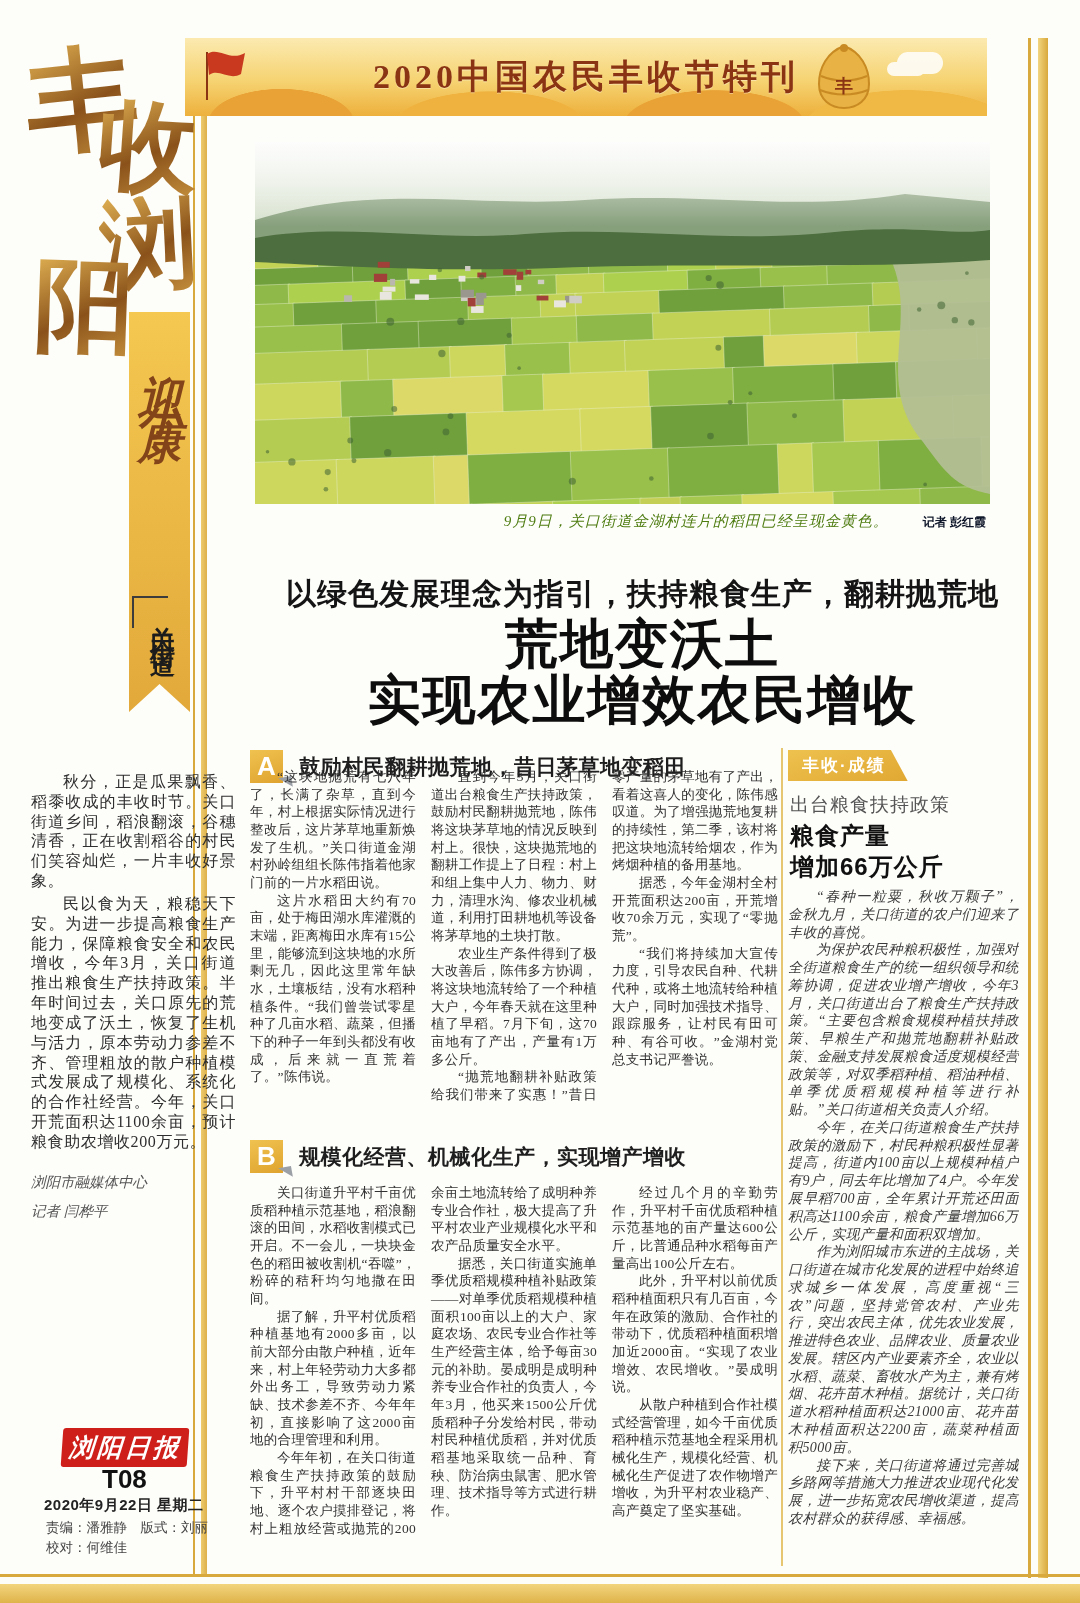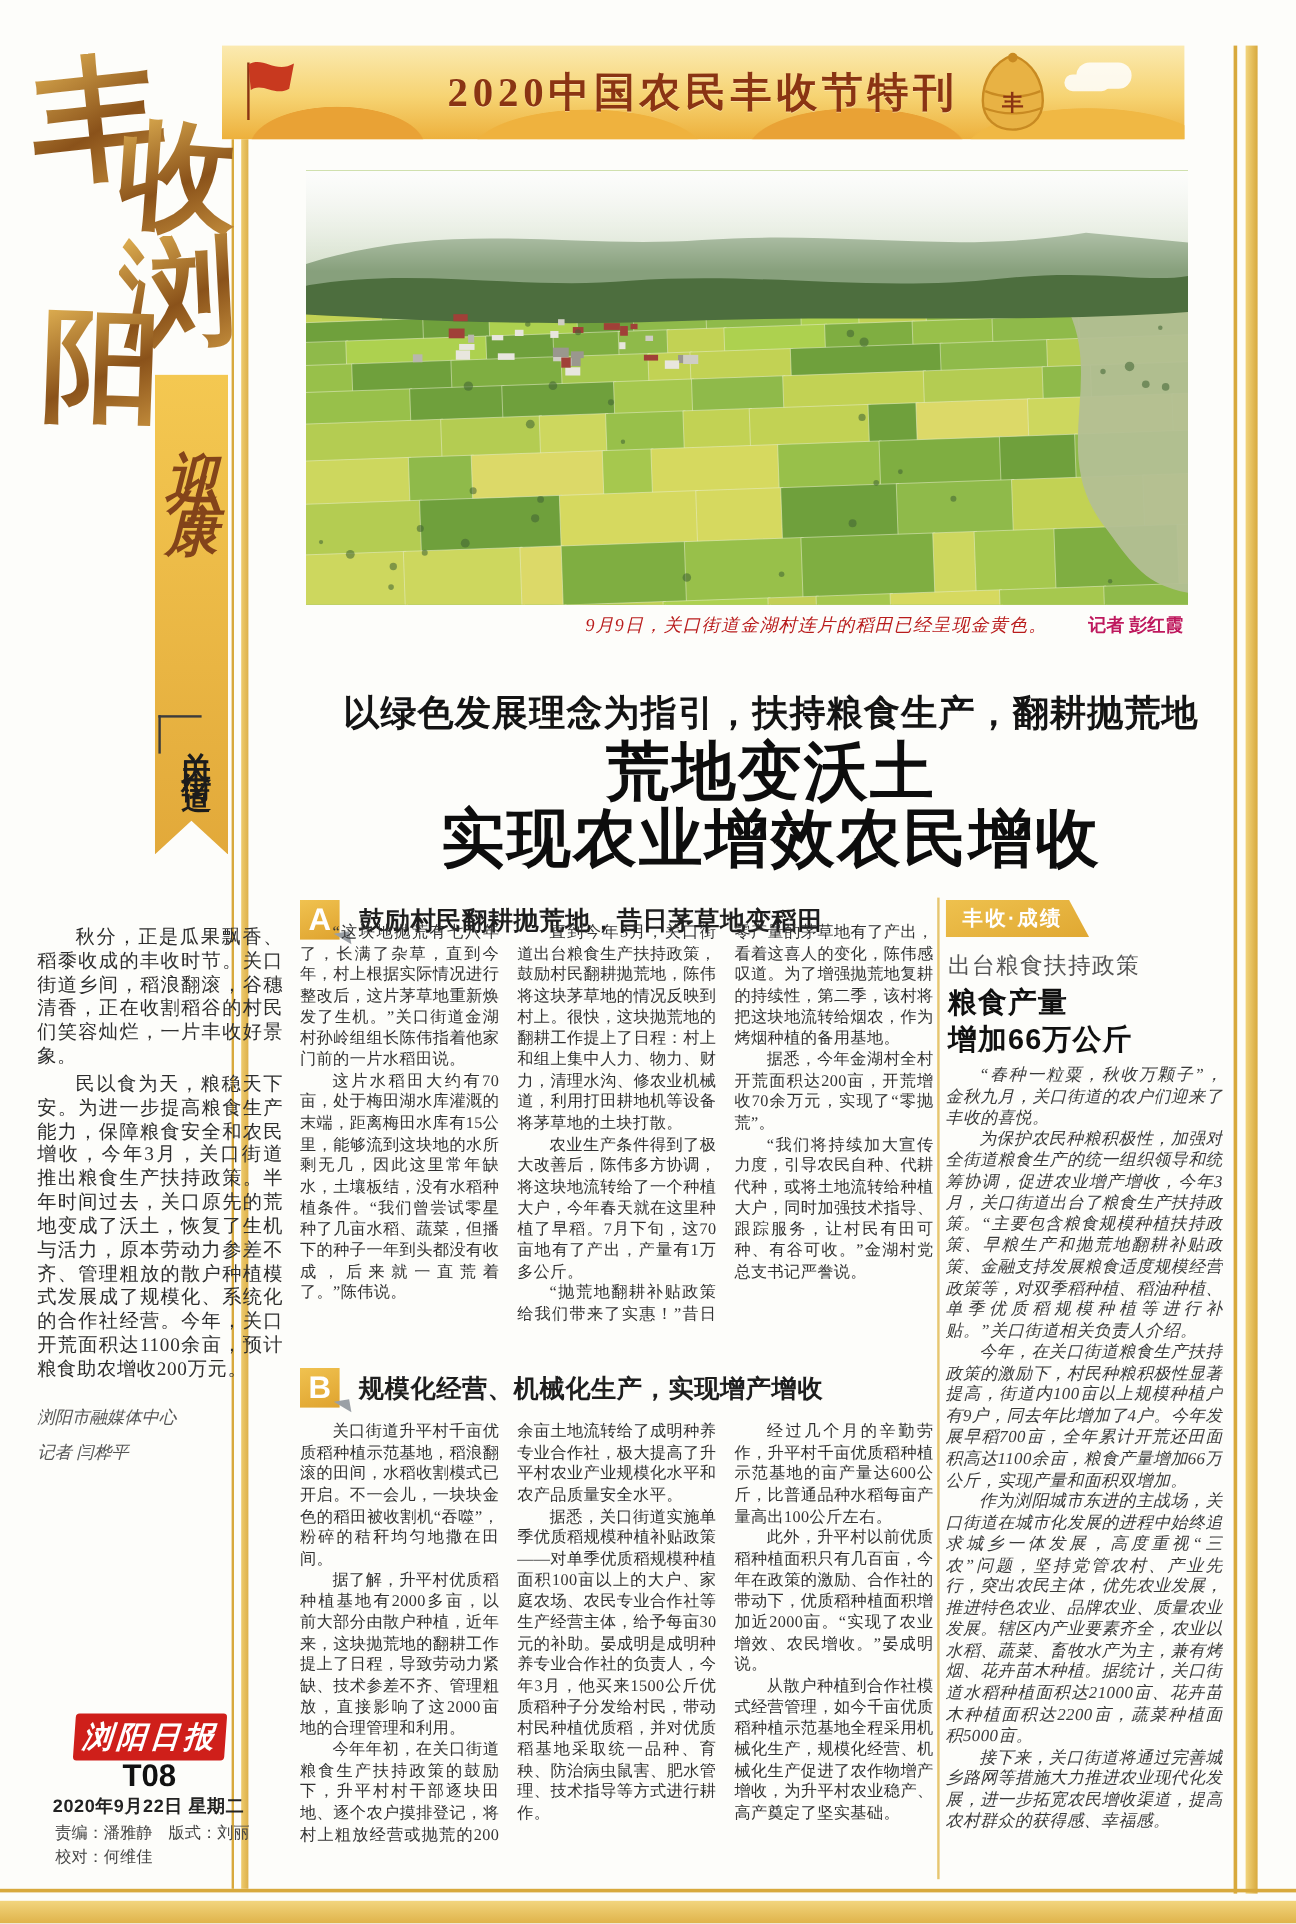--- a/index.html
+++ b/index.html
@@ -70,22 +70,22 @@
     font-family:"Liberation Sans",sans-serif;font-weight:bold;letter-spacing:.5px;}
   .ed-line{position:absolute;left:46px;top:1519px;font-size:13.5px;color:#444;
     font-family:"Liberation Sans",sans-serif;}
   .pf-line{position:absolute;left:46px;top:1539px;font-size:13.5px;color:#444;
     font-family:"Liberation Sans",sans-serif;}
 
   
   .photo{position:absolute;left:255px;top:142px;width:735px;height:362px;background:#9cbf53;overflow:hidden;}
   .caption-row{position:absolute;left:255px;top:512px;width:735px;display:flex;
     justify-content:flex-end;align-items:baseline;gap:34px;padding-right:4px;box-sizing:border-box;}
-  .caption{font-style:italic;font-size:15px;color:#b91c1c;letter-spacing:1px;text-align:center;}
-  .credit{font-family:"Liberation Sans",sans-serif;font-weight:bold;font-size:15px;color:#be185d;}
+  .caption{font-style:italic;font-size:15px;color:#4d7c0f;letter-spacing:1px;text-align:center;}
+  .credit{font-family:"Liberation Sans",sans-serif;font-weight:bold;font-size:12px;color:#0f172a;}
 
   
   .kicker{position:absolute;left:255px;top:574px;width:775px;text-align:center;
     font-family:"Liberation Sans",sans-serif;font-weight:800;font-size:30px;color:#141414;letter-spacing:1px;}
   .headline{position:absolute;left:255px;top:616px;width:775px;text-align:center;
     font-family:"Liberation Sans",sans-serif;font-weight:900;color:#0d0d0d;line-height:1.06;letter-spacing:2px;}
   .headline .hl{font-size:53px;}
 
   
   .sec-head{position:absolute;display:flex;align-items:center;}
@@ -391,21 +391,21 @@
     <p>据悉，今年金湖村全村开荒面积达200亩，开荒增收70余万元，实现了“零抛荒”。</p>
     <p>“我们将持续加大宣传力度，引导农民自种、代耕代种，或将土地流转给种植大户，同时加强技术指导、跟踪服务，让村民有田可种、有谷可收。”金湖村党总支书记严誊说。</p>
   </div>
 
   <div class="sec-head b">
     <div class="badge">B</div>
     <div class="sec-title">规模化经营、机械化生产，实现增产增收</div>
   </div>
   <div class="cols b">
     <p>关口街道升平村千亩优质稻种植示范基地，稻浪翻滚的田间，水稻收割模式已开启。不一会儿，一块块金色的稻田被收割机“吞噬”，粉碎的秸秆均匀地撒在田间。</p>
-    <p>据了解，升平村优质稻种植基地有2000多亩，以前大部分由散户种植，近年来，这块抛荒地的翻耕工作提上了日程，导致劳动力紧缺、技术参差不齐、管理粗放，直接影响了这2000亩地的合理管理和利用。</p>
+    <p>据了解，升平村优质稻种植基地有2000多亩，以前大部分由散户种植，近年来，村上年轻劳动力大多都外出务工，导致劳动力紧缺、技术参差不齐、今年年初，直接影响了这2000亩地的合理管理和利用。</p>
     <p>今年年初，在关口街道粮食生产扶持政策的鼓励下，升平村村干部逐块田地、逐个农户摸排登记，将村上粗放经营或抛荒的200余亩土地流转给了成明种养专业合作社，极大提高了升平村农业产业规模化水平和农产品质量安全水平。</p>
     <p>据悉，关口街道实施单季优质稻规模种植补贴政策——对单季优质稻规模种植面积100亩以上的大户、家庭农场、农民专业合作社等生产经营主体，给予每亩30元的补助。晏成明是成明种养专业合作社的负责人，今年3月，他买来1500公斤优质稻种子分发给村民，带动村民种植优质稻，并对优质稻基地采取统一品种、育秧、防治病虫鼠害、肥水管理、技术指导等方式进行耕作。</p>
     <p>经过几个月的辛勤劳作，升平村千亩优质稻种植示范基地的亩产量达600公斤，比普通品种水稻每亩产量高出100公斤左右。</p>
     <p>此外，升平村以前优质稻种植面积只有几百亩，今年在政策的激励、合作社的带动下，优质稻种植面积增加近2000亩。“实现了农业增效、农民增收。”晏成明说。</p>
     <p>从散户种植到合作社模式经营管理，如今千亩优质稻种植示范基地全程采用机械化生产，规模化经营、机械化生产促进了农作物增产增收，为升平村农业稳产、高产奠定了坚实基础。</p>
   </div>
 
   <div class="sidebar-tag">丰收·成绩</div>
   <div class="sidebar-over">出台粮食扶持政策</div>
   <div class="sidebar-head">

